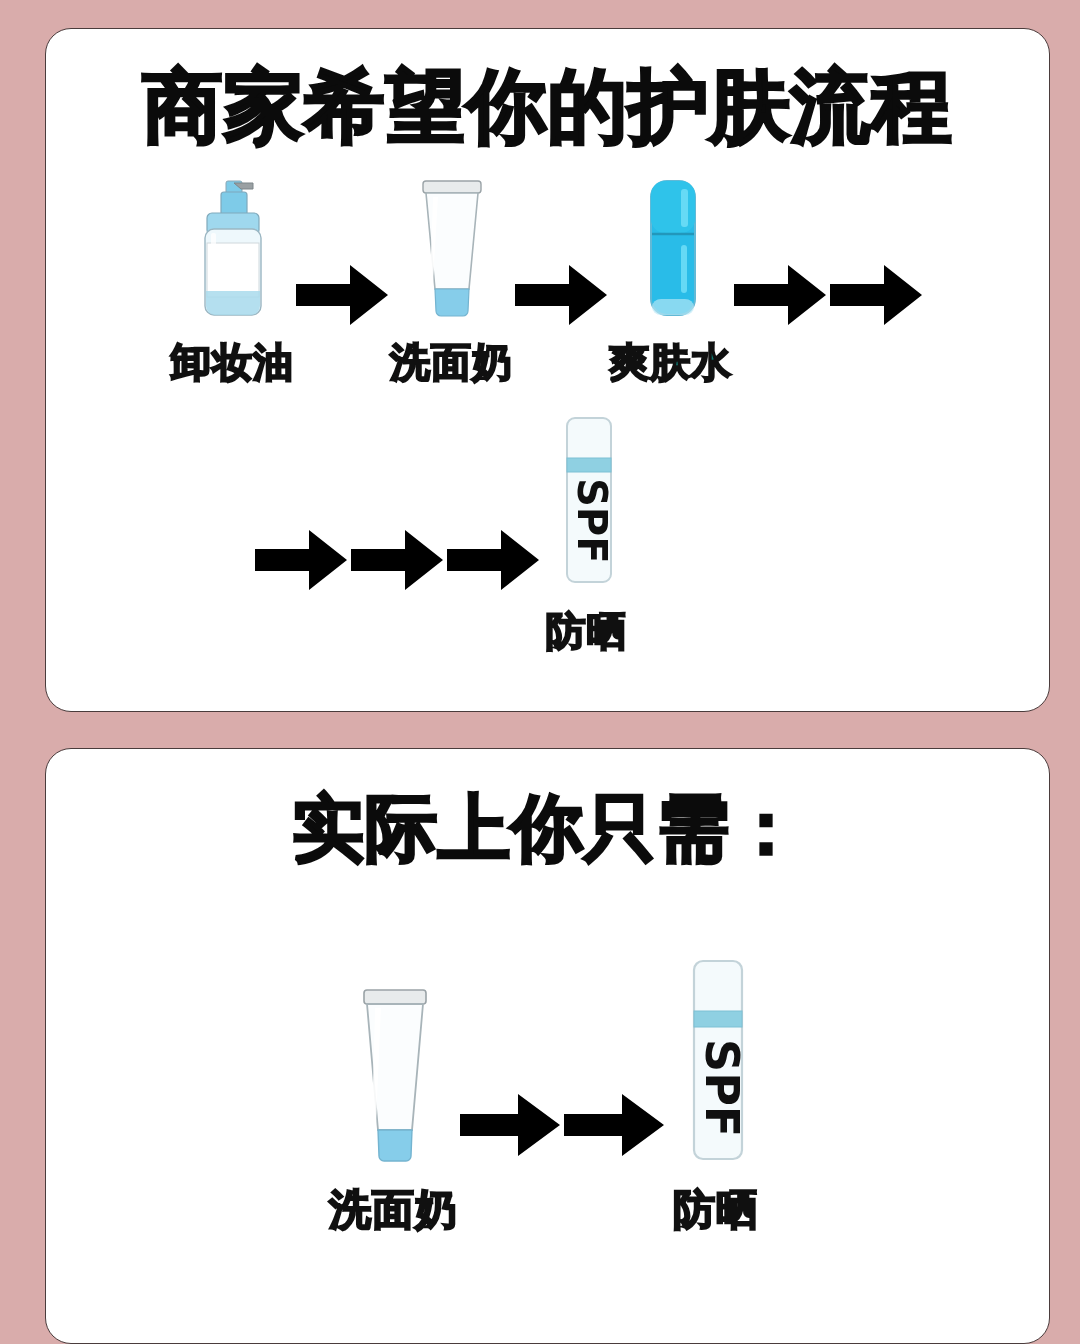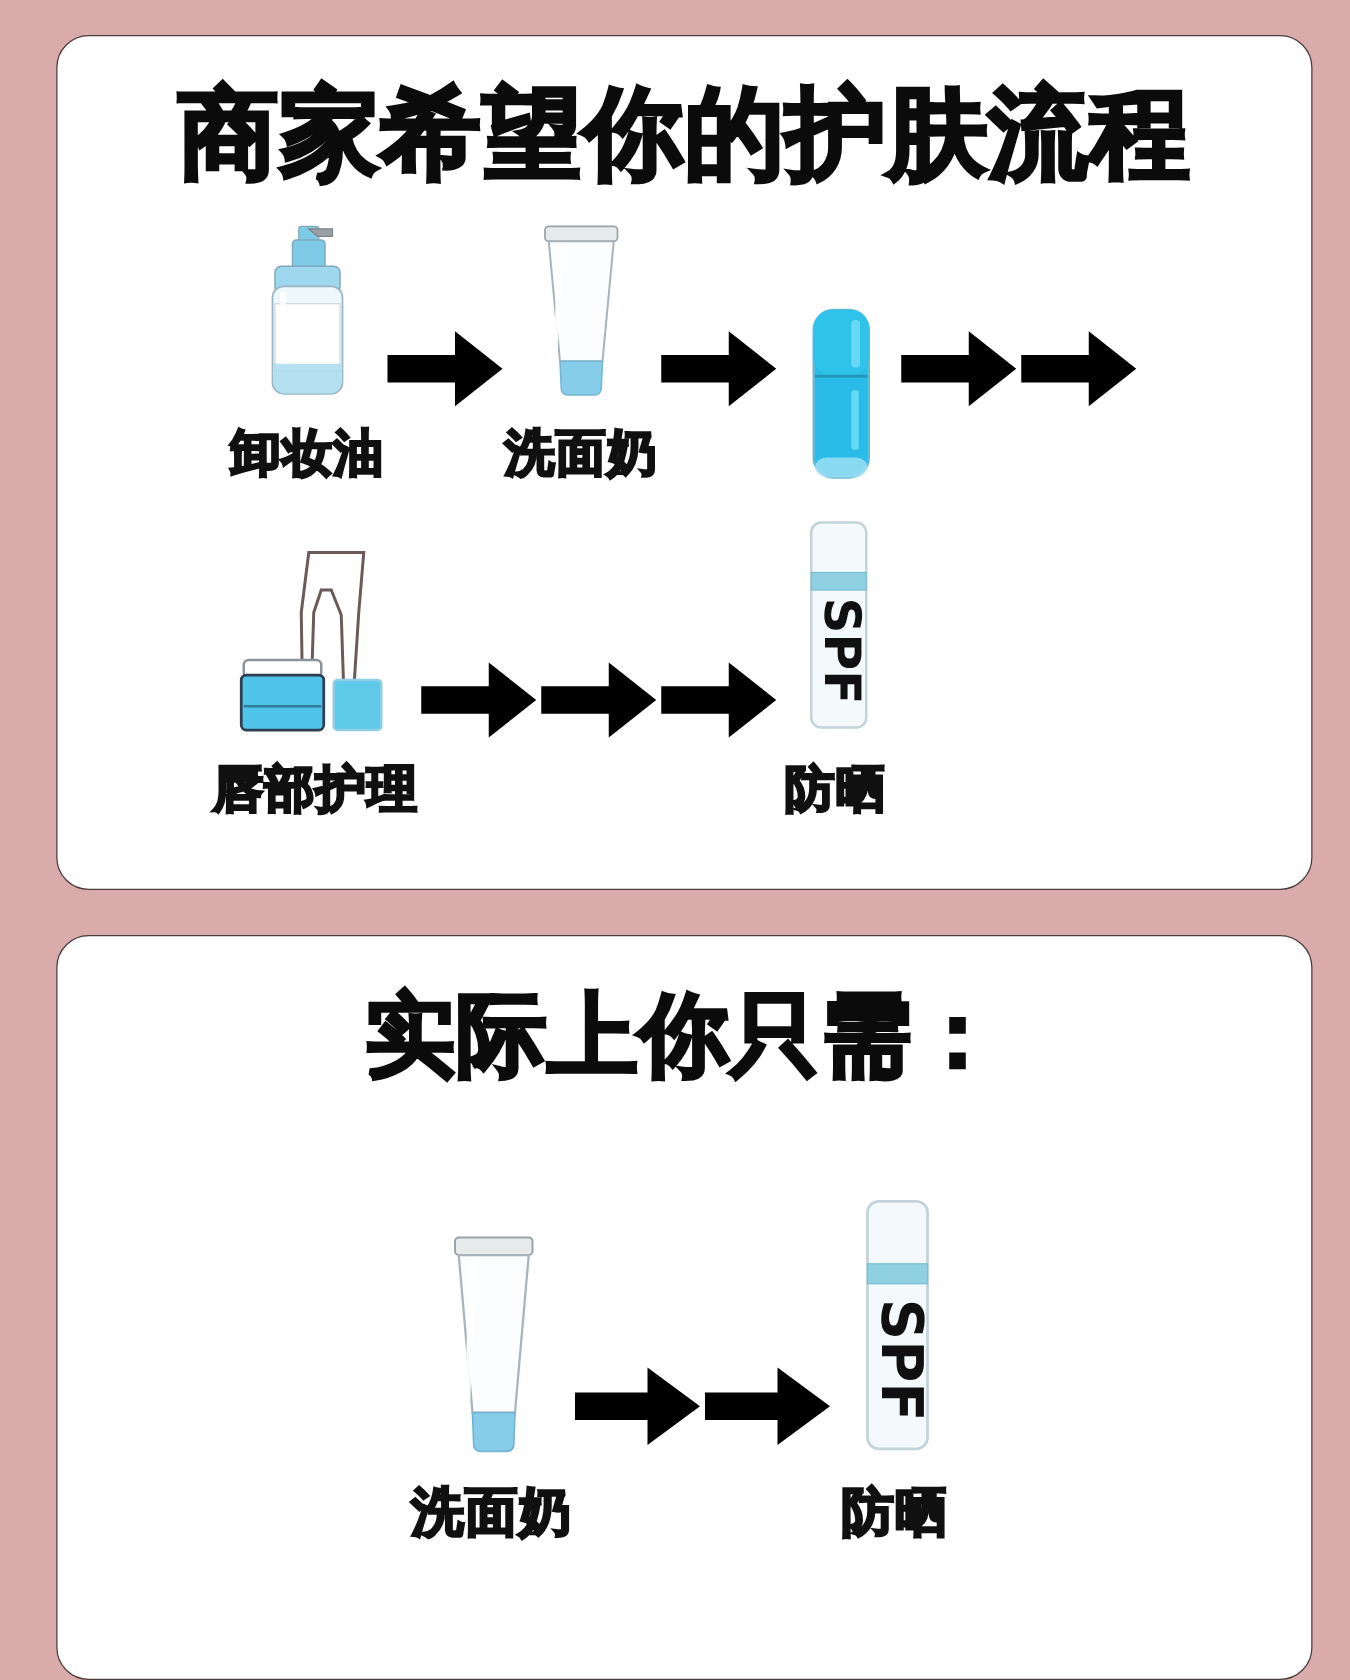--- a/index.html
+++ b/index.html
@@ -173,52 +173,41 @@
         <div class="icon-box">
           <svg class="icon" width="96" height="150" viewBox="0 0 96 150">
             <rect x="28" y="8" width="44" height="134" rx="16" fill="#29bce8" stroke="#62b9d6" stroke-width="2"></rect>
             <rect x="28" y="8" width="44" height="52" rx="14" fill="#2fc3ea"></rect>
             <line x1="29" y1="61" x2="71" y2="61" stroke="#2297bb" stroke-width="2.5"></line>
             <rect x="58" y="16" width="7" height="38" rx="3" fill="#74e0f7" opacity="0.8"></rect>
             <rect x="58" y="72" width="6" height="48" rx="3" fill="#74e0f7" opacity="0.8"></rect>
             <rect x="29" y="126" width="42" height="16" rx="9" fill="#bbe8f6" opacity="0.65"></rect>
           </svg>
         </div>
+        <div class="step-label">爽肤水</div>
       </div>
 
       <div class="arrow" style="margin-bottom:62px;">
         <svg width="96" height="66" viewBox="0 0 96 66">
           <path d="M2 22 L56 22 L56 3 L94 33 L56 63 L56 44 L2 44 Z" fill="#000000"></path>
         </svg>
       </div>
 
 
       <div class="arrow" style="margin-bottom:62px;">
         <svg width="96" height="66" viewBox="0 0 96 66">
           <path d="M2 22 L56 22 L56 3 L94 33 L56 63 L56 44 L2 44 Z" fill="#000000"></path>
         </svg>
       </div>
 
 
     </div>
 
     <div class="flow-row flow-row-2">
 
-      <div class="step">
-        <div class="icon-box">
-          <svg class="icon" width="132" height="160" viewBox="0 0 132 160">
-            <path d="M60 10 L104 10 L100 58 L96 120 L88 120 L86 60 L78 40 L70 40 L64 58 L62 120 L55 120 L54 58 Z" fill="#ffffff" stroke="#6b5a5a" stroke-width="2.4"></path>
-            <rect x="8" y="96" width="62" height="14" rx="4" fill="#ffffff" stroke="#8a9499" stroke-width="2"></rect>
-            <rect x="6" y="108" width="66" height="44" rx="4" fill="#4fc3e8" stroke="#2f3f52" stroke-width="2.2"></rect>
-            <line x1="8" y1="133" x2="70" y2="133" stroke="#2f7e9c" stroke-width="2"></line>
-            <rect x="80" y="112" width="38" height="40" rx="3" fill="#5fc9ea" stroke="#8fcfe5" stroke-width="2"></rect>
-          </svg>
-        </div>
-        <div class="step-label">唇部护理</div>
-      </div>
 
       <div class="arrow" style="margin-bottom:66px;">
         <svg width="96" height="66" viewBox="0 0 96 66">
           <path d="M2 22 L56 22 L56 3 L94 33 L56 63 L56 44 L2 44 Z" fill="#000000"></path>
         </svg>
       </div>
 
 
       <div class="arrow" style="margin-bottom:66px;">
         <svg width="96" height="66" viewBox="0 0 96 66">

